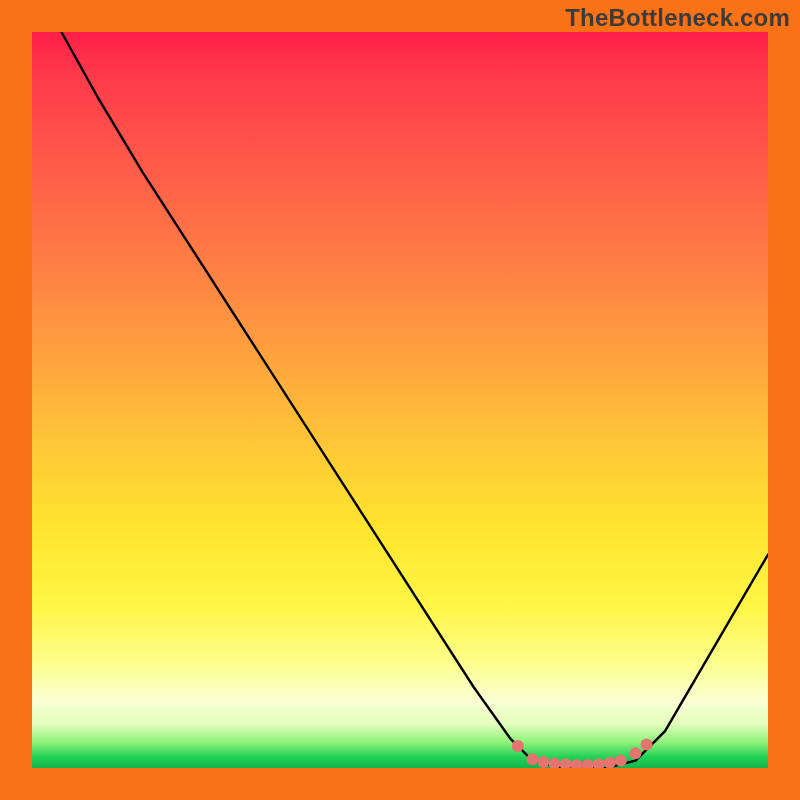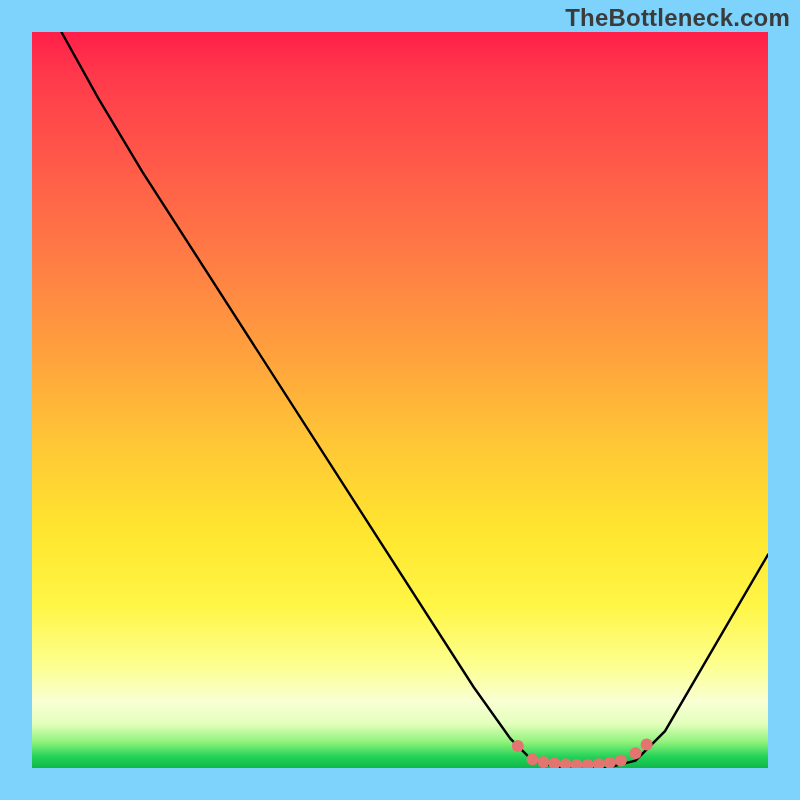--- a/index.html
+++ b/index.html
@@ -10,21 +10,21 @@
     background: #000;
     overflow: hidden;
     font-family: Arial, Helvetica, sans-serif;
   }
   .frame {
     position: absolute;
     left: 0;
     top: 0;
     width: 800px;
     height: 800px;
-    background: #7dd3fc;
+    background: #f97316;
   }
   .plot {
     position: absolute;
     left: 32px;
     top: 32px;
     width: 736px;
     height: 736px;
     
     background: linear-gradient(
       to bottom,

